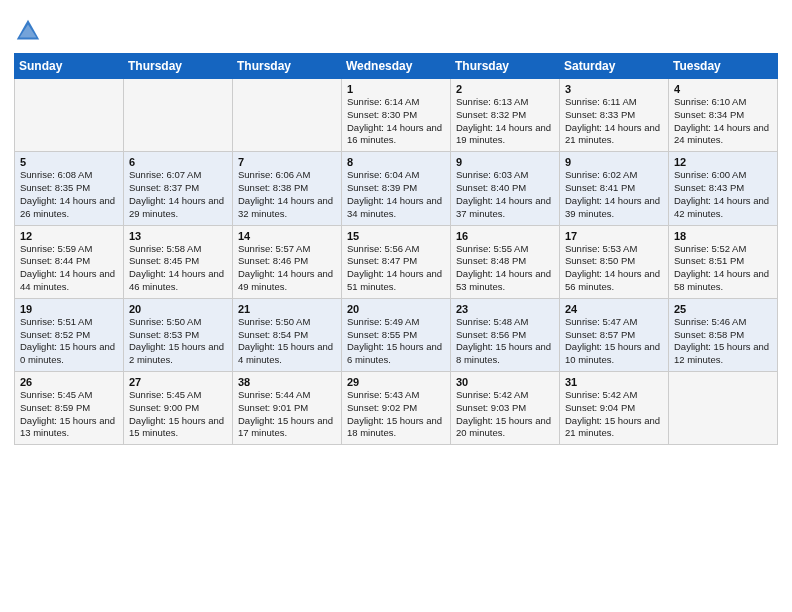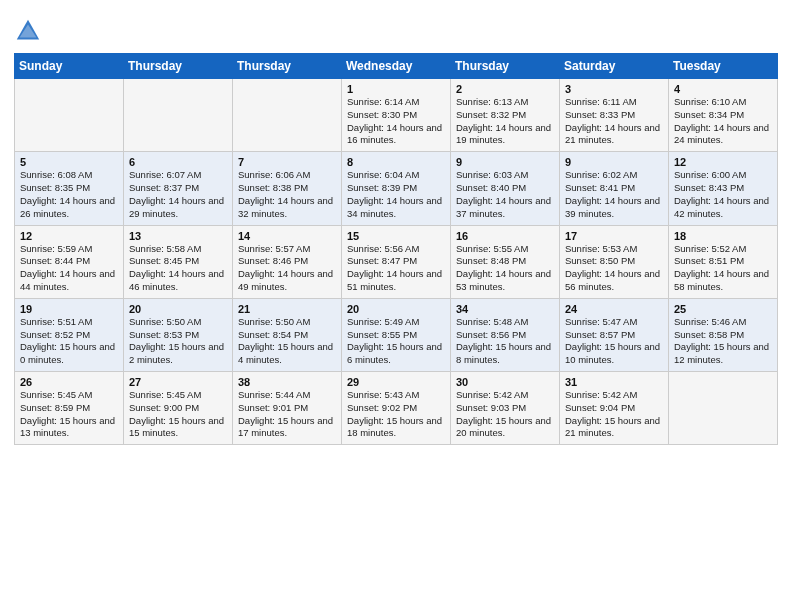--- a/index.html
+++ b/index.html
@@ -234,21 +234,21 @@
           </td>
           <td>
             <span class="day-number">21</span>
             <div class="day-info">Sunrise: 5:50 AM<br>Sunset: 8:54 PM<br>Daylight: 15 hours and 4 minutes.</div>
           </td>
           <td>
             <span class="day-number">20</span>
             <div class="day-info">Sunrise: 5:49 AM<br>Sunset: 8:55 PM<br>Daylight: 15 hours and 6 minutes.</div>
           </td>
           <td>
-            <span class="day-number">34</span>
+            <span class="day-number">23</span>
             <div class="day-info">Sunrise: 5:48 AM<br>Sunset: 8:56 PM<br>Daylight: 15 hours and 8 minutes.</div>
           </td>
           <td>
             <span class="day-number">24</span>
             <div class="day-info">Sunrise: 5:47 AM<br>Sunset: 8:57 PM<br>Daylight: 15 hours and 10 minutes.</div>
           </td>
           <td>
             <span class="day-number">25</span>
             <div class="day-info">Sunrise: 5:46 AM<br>Sunset: 8:58 PM<br>Daylight: 15 hours and 12 minutes.</div>
           </td>

